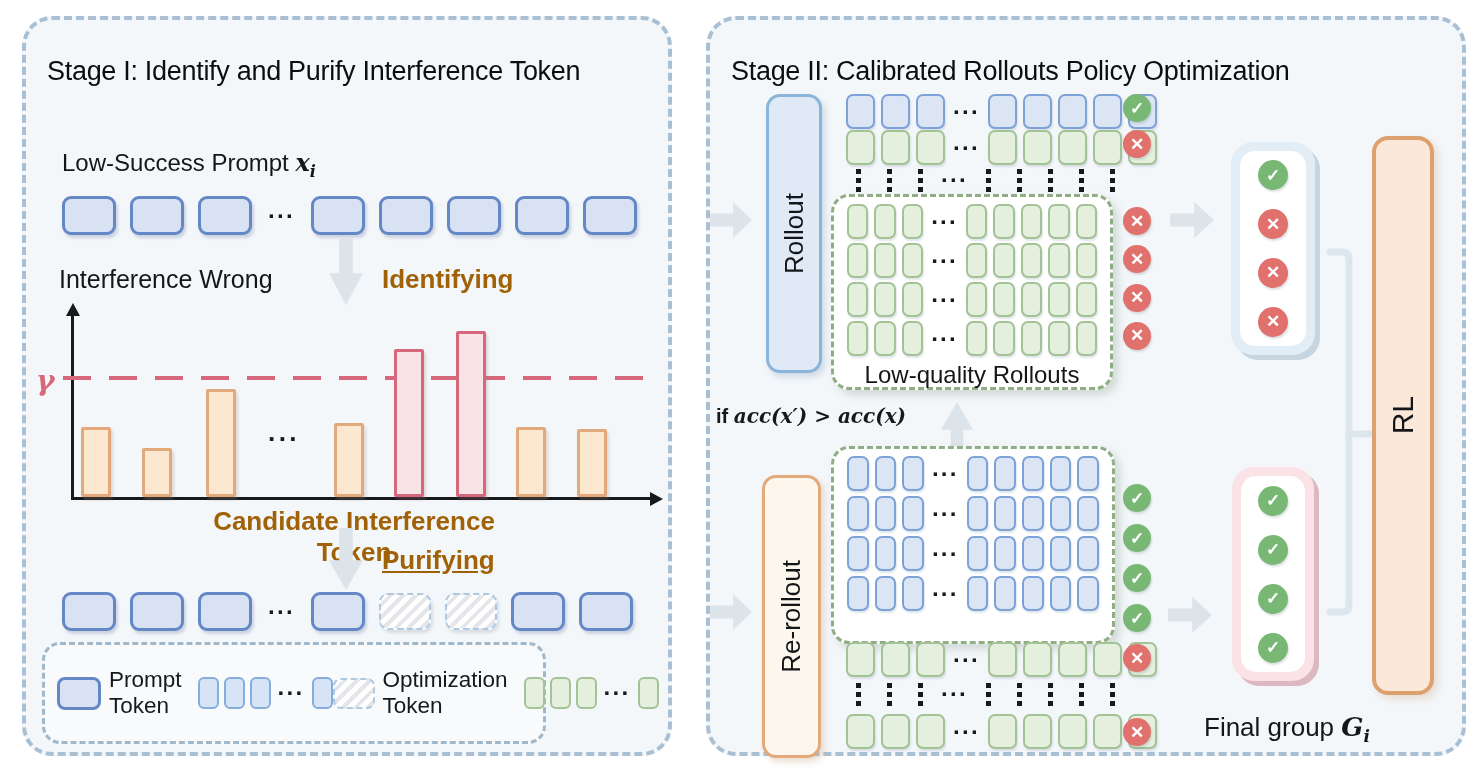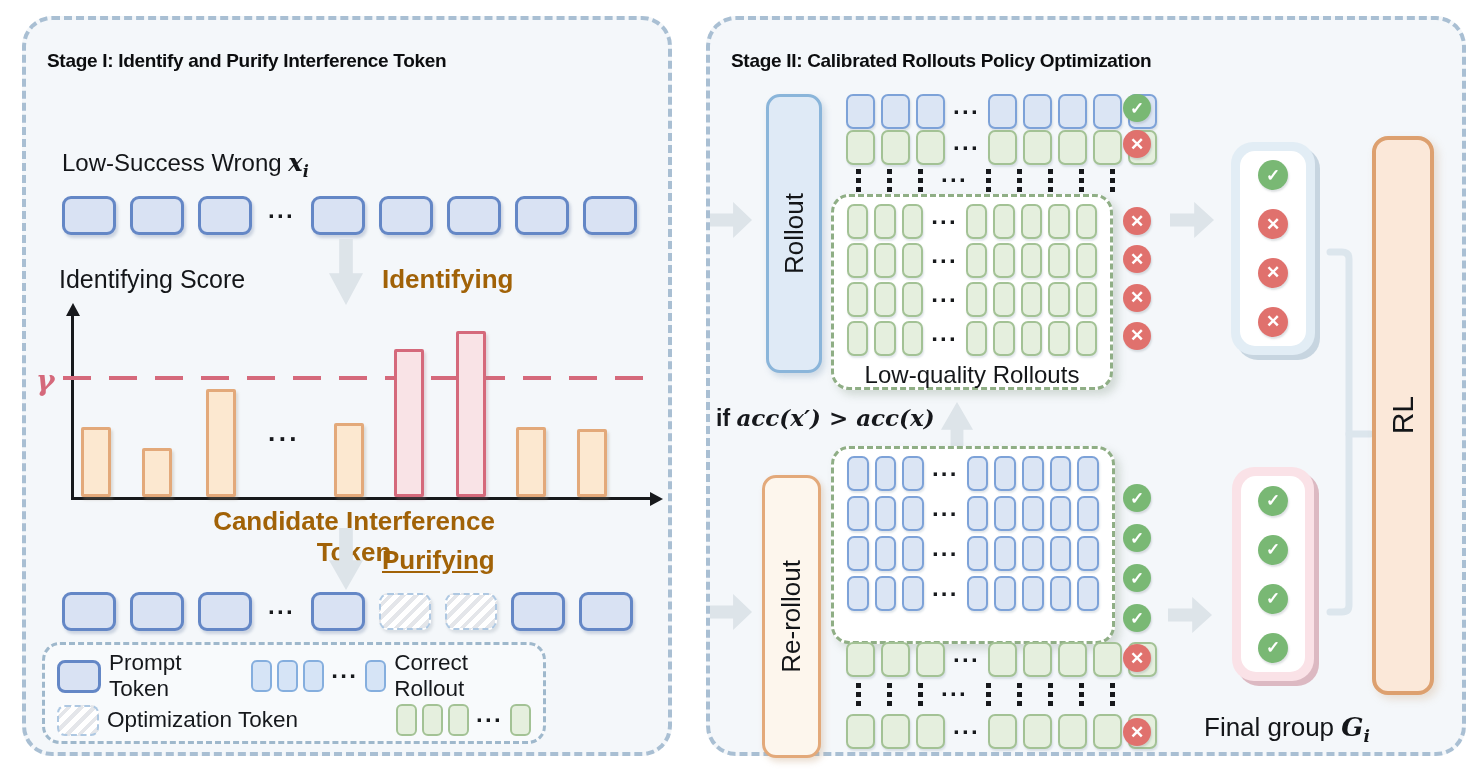--- a/index.html
+++ b/index.html
@@ -1,21 +1,21 @@
 <!DOCTYPE html>
 <html><head>
 <meta charset="utf-8">
 <style>
   html,body{margin:0;padding:0;background:#ffffff;}
   .canvas{position:relative;width:1482px;height:776px;background:#ffffff;overflow:hidden;
           font-family:"Liberation Sans",sans-serif;color:#16181c;}
   .panel{position:absolute;top:16px;height:732px;background:#f4f7fa;border:4px dashed #a9bfd3;border-radius:30px;}
   .panel-left{left:22px;width:642px;}
   .panel-right{left:706px;width:752px;}
-  .ptitle{position:absolute;left:21px;top:14px;font-size:19px;font-weight:bold;letter-spacing:-.3px;color:#0c0d0f;}
+  .ptitle{position:absolute;left:21px;top:14px;font-size:27px;font-weight:normal;letter-spacing:-.3px;color:#0c0d0f;}
 
   
   .token-row{display:flex;align-items:center;}
   .tdots{font-weight:bold;font-size:24px;letter-spacing:1px;color:#17191c;line-height:1;padding:0 2px;}
   .row-big{gap:14px;}
   .row-big .tok{width:48px;height:33px;border-radius:9px;background:#d9e2f3;border:3px solid #6487c6;
                 box-shadow:2px 3px 3px rgba(110,130,165,.30);}
   .row-big .tok.hatched{background:repeating-linear-gradient(135deg,#ffffff 0 5px,#e4e6ea 5px 9px);
                 border:2.5px dashed #aec8e2;box-shadow:2px 3px 3px rgba(140,150,165,.25);}
   .row-sm{gap:6px;}
@@ -53,21 +53,21 @@
       border-top:7px solid transparent;border-bottom:7px solid transparent;border-left:13px solid #17191c;}
   #score-chart .bar{position:absolute;bottom:0;width:30px;border:3px solid #e3a97a;background:#fce8d0;
       border-radius:2px;box-sizing:border-box;box-shadow:2px 3px 3px rgba(150,140,120,.28);}
   #score-chart .bar.above{border-color:#d5697b;background:#f9e3e6;box-shadow:2px 3px 3px rgba(170,120,130,.28);}
   #score-chart .thline{position:absolute;left:-8px;width:596px;height:4px;
       background:repeating-linear-gradient(90deg,#d5697b 0 28px,transparent 28px 46px);}
   #score-chart .cdots{position:absolute;left:197px;bottom:42px;font-weight:bold;font-size:26px;letter-spacing:2px;}
   .gamma{position:absolute;left:10px;top:344px;font-size:28px;color:#d5697b;}
 
   .legend{position:absolute;left:16px;top:622px;width:504px;height:102px;border:3px dashed #9fb8cc;
-          border-radius:18px;background:#f8fafc;display:flex;flex-direction:column;justify-content:space-around;padding:4px 12px;box-sizing:border-box;}
+          border-radius:18px;background:#f8fafc;display:flex;justify-content:space-around;padding:4px 12px;box-sizing:border-box;}
   .legrow{display:flex;align-items:center;gap:8px;font-size:22.5px;}
   .legrow .tok-demo{width:38px;height:27px;border-radius:8px;background:#d9e2f3;border:3px solid #6487c6;flex:none;}
   .legrow .tok-demo.hatched{background:repeating-linear-gradient(135deg,#ffffff 0 5px,#e4e6ea 5px 9px);border:2.5px dashed #aec8e2;}
   .legrow .spacer{flex:1;}
 
   
   .vbox{position:absolute;display:flex;align-items:center;justify-content:center;border-radius:14px;}
   .vbox span{writing-mode:vertical-rl;transform:rotate(180deg);font-size:26px;color:#131518;}
   #rollout-box{left:56px;top:74px;width:50px;height:273px;background:#dfeaf6;border:3.5px solid #8ab5da;
                box-shadow:3px 4px 6px rgba(120,150,180,.30);}
@@ -78,55 +78,55 @@
   #rl-box span{font-size:30px;}
   .rrow{position:absolute;left:136px;}
   .group{position:absolute;background:#ffffff;border:3.5px dashed #8fae85;border-radius:18px;
          box-shadow:5px 5px 8px rgba(130,150,130,.30);box-sizing:border-box;padding:7px 13px;}
   #lq-group{left:121px;top:174px;width:282px;height:196px;display:flex;flex-direction:column;gap:4px;}
   #hq-group{left:121px;top:426px;width:284px;height:198px;display:flex;flex-direction:column;gap:5px;}
   .gtitle{font-size:24px;color:#141619;text-align:center;line-height:1.25;}
   .vdots-row{position:absolute;left:136px;display:flex;gap:6px;align-items:center;height:28px;}
   .vcol{width:25px;display:flex;flex-direction:column;align-items:center;gap:4px;}
   .vdot{width:5px;height:5px;background:#17191c;display:block;}
-  .cond{position:absolute;left:6px;top:384px;font-size:23px;font-weight:bold;}
+  .cond{position:absolute;left:6px;top:384px;font-size:20px;font-weight:bold;}
   .selbox{position:absolute;border-radius:22px;padding:9px;box-sizing:border-box;}
   .selbox .inner{width:100%;height:100%;background:#ffffff;border-radius:15px;display:flex;flex-direction:column;
                  align-items:center;justify-content:space-around;}
   .selbox .inner .mark{width:30px;height:30px;}
   #top-sel{left:521px;top:122px;width:84px;height:213px;background:#e2edf5;box-shadow:5px 5px 0 #c7d5e0;}
   #final-sel{left:522px;top:447px;width:82px;height:214px;background:#fae2e7;box-shadow:5px 5px 0 #dcb9c2;}
   .finallbl{position:absolute;left:494px;top:692px;font-size:26px;color:#141619;}
   .bracket{position:absolute;left:608px;top:224px;}
 </style>
 </head>
 <body>
 
 <div class="canvas">
 
   <section class="panel panel-left">
     <h2 class="ptitle">Stage I: Identify and Purify Interference Token</h2>
 
     <div class="lbl" style="left:36px;top:128px;">
-      <span>Low-Success Wrong</span>
+      <span>Low-Success Prompt</span>
       <span class="mathi"><span>x</span><sub style="font-size:16px;">i</sub></span>
     </div>
     <div class="token-row row-big" style="position:absolute;left:36px;top:176px;">
         <span class="tok"></span>
         <span class="tok"></span>
         <span class="tok"></span>
         <span class="tdots">···</span>
         <span class="tok"></span>
         <span class="tok"></span>
         <span class="tok"></span>
         <span class="tok"></span>
         <span class="tok"></span>
       </div>
 
-    <div class="lbl" style="left:33px;top:245px;font-size:25px;">Identifying Score</div>
+    <div class="lbl" style="left:33px;top:245px;font-size:25px;">Interference Wrong</div>
 
     <div class="barrow arrow-down" style="left:303px;top:219px;width:34px;height:66px;"></div>
     <div class="pinklbl" style="left:356px;top:244px;">Identifying</div>
 
     <div class="gamma mathi">γ</div>
 
     <div id="score-chart">
       <div class="yaxis"></div>
       <div class="yarr"></div>
       <div class="xaxis"></div>
@@ -165,21 +165,20 @@
         <span class="tok-demo"></span>
         <span>Prompt Token</span>
         <span class="spacer"></span>
         <span class="token-row row-leg blue">
             <span class="tok"></span>
             <span class="tok"></span>
             <span class="tok"></span>
             <span class="tdots">···</span>
             <span class="tok"></span>
           </span>
-        <span>Correct Rollout</span>
       </div>
       <div class="legrow">
         <span class="tok-demo hatched"></span>
         <span>Optimization Token</span>
         <span class="spacer"></span>
         <span class="token-row row-leg green">
             <span class="tok"></span>
             <span class="tok"></span>
             <span class="tok"></span>
             <span class="tdots">···</span>

